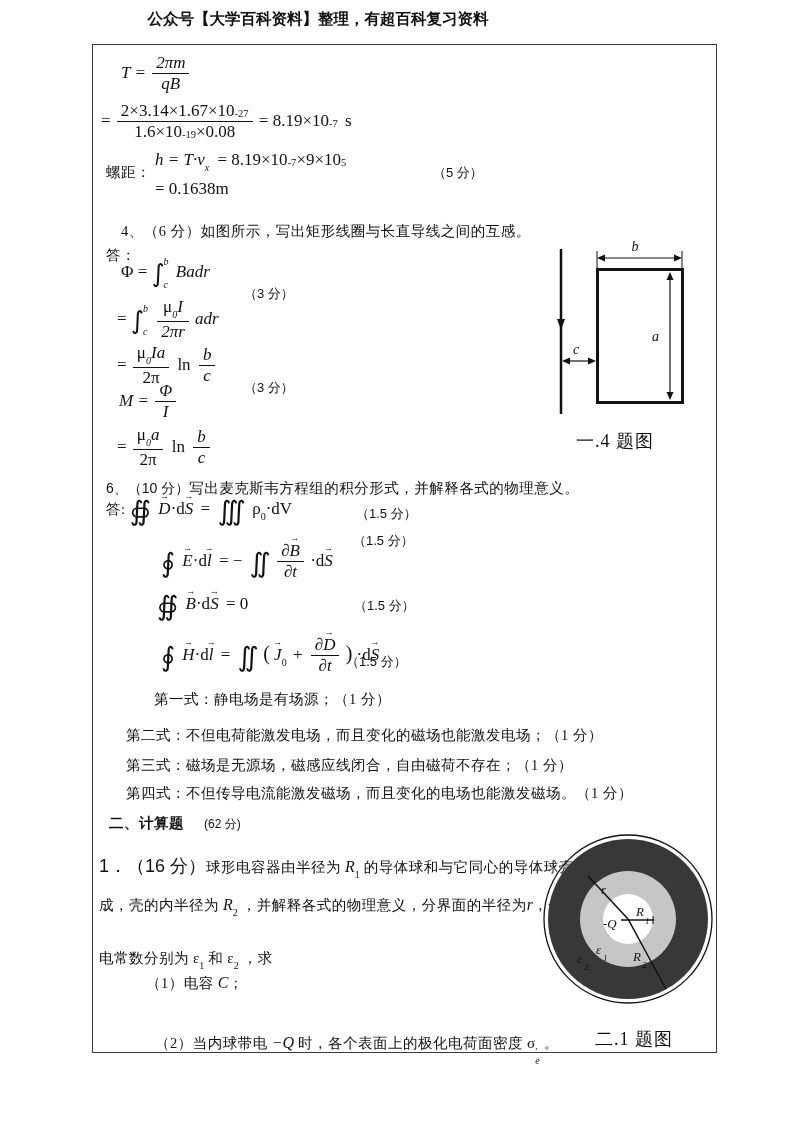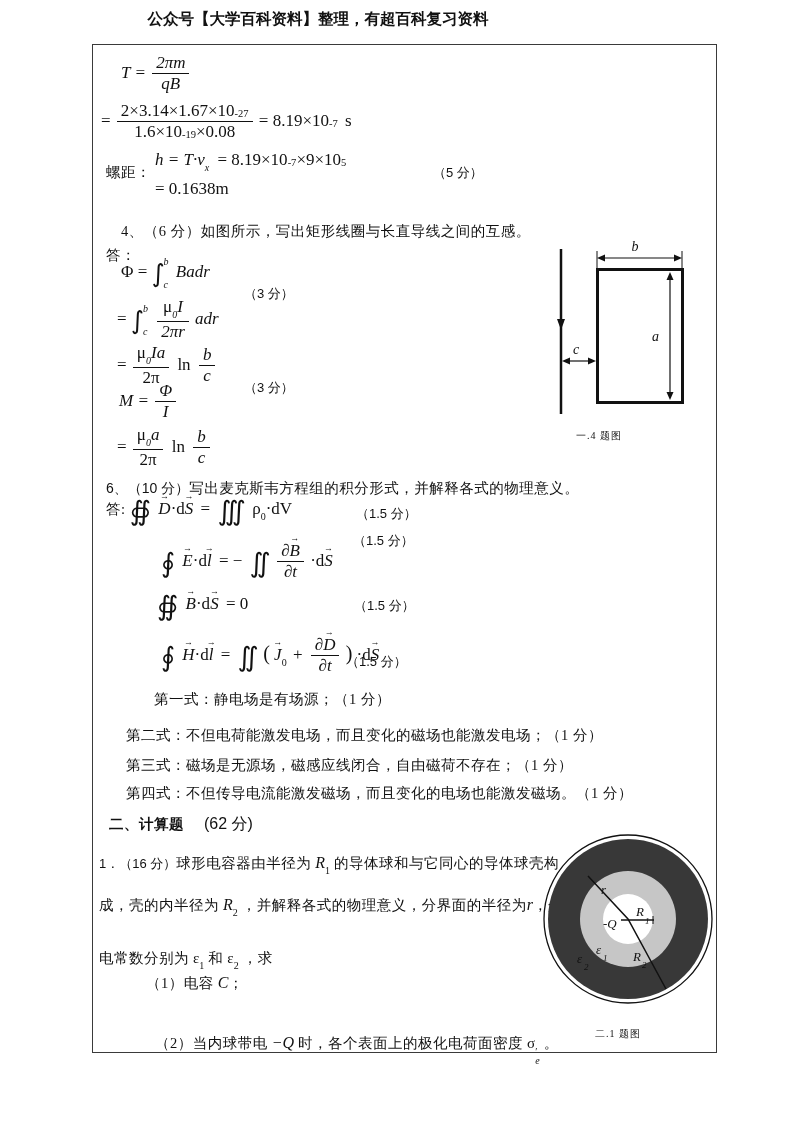--- a/index.html
+++ b/index.html
@@ -17,21 +17,21 @@
   .frac .fden{display:block;padding:0 4px;line-height:1.2;}
   .sub{font-size:10px;font-style:italic;font-family:"Liberation Serif",serif;vertical-align:-6px;}
   .exp{font-size:10.5px;font-style:normal;vertical-align:-1px;letter-spacing:0;}
   .intsym{font-family:"DejaVu Sans",sans-serif;font-style:normal;font-size:25px;vertical-align:-5px;line-height:1;}
   .intbig{font-family:"DejaVu Sans",sans-serif;font-style:normal;font-size:27px;vertical-align:-6px;line-height:1;}
   .lims{display:inline-flex;flex-direction:column;justify-content:space-between;height:34px;font-size:10px;font-style:italic;font-family:"Liberation Serif",serif;vertical-align:middle;margin:0 3px 0 -1px;}
   .vec{position:relative;display:inline-block;font-family:"Liberation Serif",serif;font-style:italic;}
   .vec::before{content:"\2192";position:absolute;top:-8px;left:50%;transform:translateX(-50%);font-size:9px;font-style:normal;}
   .primesub{display:inline-flex;flex-direction:column;font-size:10px;line-height:9px;vertical-align:-7px;font-family:"Liberation Serif",serif;}
   svg text{font-family:"Liberation Serif",serif;font-style:italic;fill:#111;}
-  .caption{font-family:"Liberation Serif",serif;font-size:10px;letter-spacing:1px;}
+  .caption{font-family:"Liberation Serif",serif;font-size:18px;letter-spacing:1px;}
 </style>
 </head>
 <body>
 
 <div class="doc-header">公众号【大学百科资料】整理，有超百科复习资料</div>
 
 <div class="page">
 
   <div class="abs math" style="left:28px;top:8px;">
     <span class="mi">T =</span>
@@ -164,25 +164,25 @@
   </div>
   <div class="abs score" style="left:253px;top:608px;">（1.5 分）</div>
 
   <div class="abs cn" style="left:33px;top:645px;margin-left:28px;">第一式：静电场是有场源；（1 分）</div>
   <div class="abs cn" style="left:33px;top:681px;">第二式：不但电荷能激发电场，而且变化的磁场也能激发电场；（1 分）</div>
   <div class="abs cn" style="left:33px;top:711px;">第三式：磁场是无源场，磁感应线闭合，自由磁荷不存在；（1 分）</div>
   <div class="abs cn" style="left:33px;top:739px;">第四式：不但传导电流能激发磁场，而且变化的电场也能激发磁场。（1 分）</div>
 
   <div class="abs" style="left:16px;top:769px;">
     <span class="cn" style="font-weight:bold;">二、计算题</span>
-    <span class="score" style="margin-left:16px;font-size:16px;">(62 分)</span>
+    <span class="score" style="margin-left:16px;font-size:12px;">(62 分)</span>
   </div>
 
   <div class="abs" style="left:6px;top:809px;">
-    <span class="score" style="font-size:13px;">1．（16 分）</span><span class="cn">球形电容器由半径为</span>
+    <span class="score" style="font-size:18px;">1．（16 分）</span><span class="cn">球形电容器由半径为</span>
     <span class="mi" style="font-size:16px;">R</span><span class="sub" style="font-style:normal;">1</span>
     <span class="cn">的导体球和与它同心的导体球壳构</span>
   </div>
   <div class="abs" style="left:6px;top:851px;">
     <span class="cn">成，壳的内半径为</span>
     <span class="mi" style="font-size:16px;">R</span><span class="sub" style="font-style:normal;">2</span>
     <span class="cn">，并解释各式的物理意义，分界面的半径为</span><span class="mi" style="font-size:16px;">r</span><span class="cn">，介</span>
   </div>
   <div class="abs" style="left:6px;top:893px;margin-top:11px;">
     <span class="cn">电常数分别为</span>

